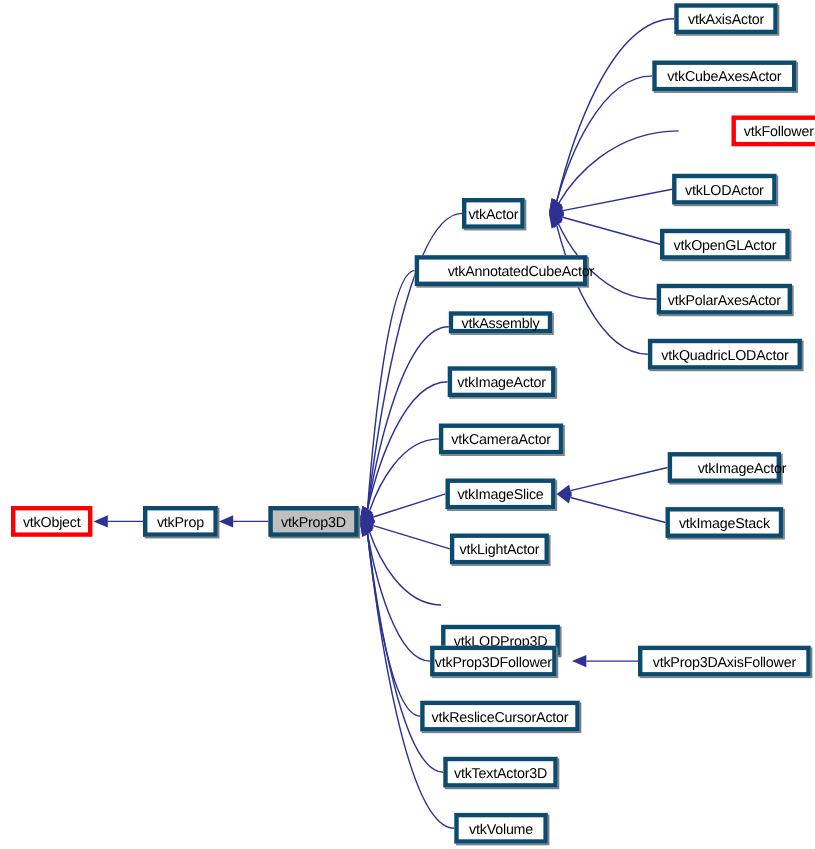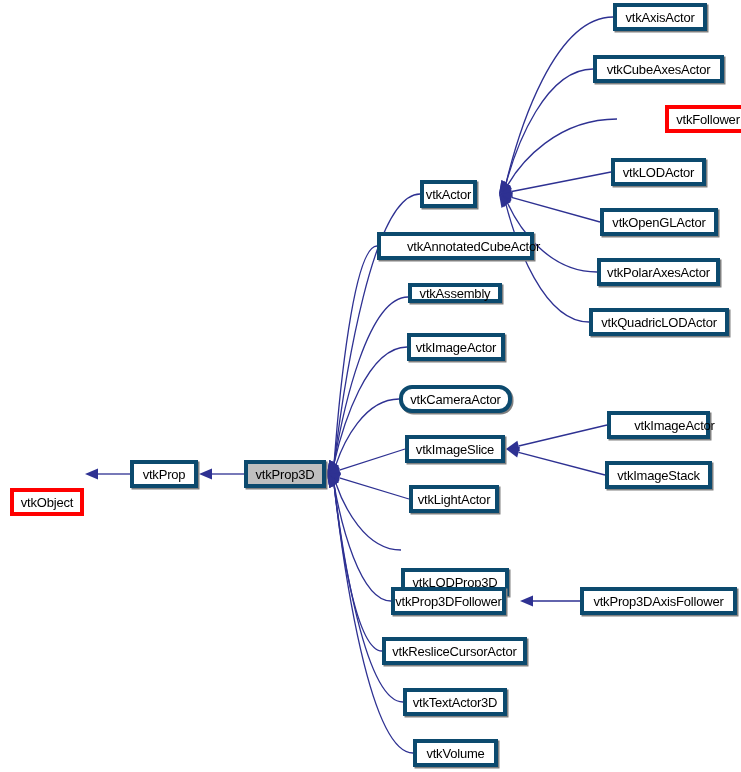--- a/index.html
+++ b/index.html
@@ -149,42 +149,42 @@
       <g>
         <path d="M 605 475 L 518.5736125879359 452.30216088168015" fill="none" stroke="#2e3192" stroke-width="1.3"></path>
         <polygon points="506 449 517.1765445226097 457.6217662073454 519.9706806532622 446.9825555560149" fill="#2e3192"></polygon>
       </g>
       <g>
         <path d="M 580 601 L 533 601" fill="none" stroke="#2e3192" stroke-width="1.3"></path>
         <polygon points="520 601 533 606.5 533 595.5" fill="#2e3192"></polygon>
       </g>
     </svg>
   <div id="nodes-layer">
-      <div class="node red" style="left: 10px; top: 460px; width: 74px; height: 28px; margin-top: 28px;">
+      <div class="node red" style="left: 10px; top: 460px; width: 74px; height: 28px;">
         <span class="node-label">vtkObject</span>
       </div>
       <div class="node" style="left: 130px; top: 460px; width: 68px; height: 28px;">
         <span class="node-label">vtkProp</span>
       </div>
       <div class="node filled" style="left: 244px; top: 460px; width: 82px; height: 28px;">
         <span class="node-label">vtkProp3D</span>
       </div>
       <div class="node" style="left: 420px; top: 180px; width: 57px; height: 28px;">
         <span class="node-label">vtkActor</span>
       </div>
       <div class="node" style="left: 377px; top: 232px; width: 157px; height: 28px; padding-left: 36px;">
         <span class="node-label">vtkAnnotatedCubeActor</span>
       </div>
       <div class="node" style="left: 408px; top: 283px; width: 94px; height: 20px;">
         <span class="node-label">vtkAssembly</span>
       </div>
       <div class="node" style="left: 407px; top: 333px; width: 98px; height: 28px;">
         <span class="node-label">vtkImageActor</span>
       </div>
-      <div class="node" style="left: 399px; top: 385px; width: 113px; height: 28px; border-radius: 13px;">
+      <div class="node" style="left: 399px; top: 385px; width: 113px; height: 28px;">
         <span class="node-label">vtkCameraActor</span>
       </div>
       <div class="node" style="left: 405px; top: 435px; width: 100px; height: 28px;">
         <span class="node-label">vtkImageSlice</span>
       </div>
       <div class="node" style="left: 409px; top: 485px; width: 90px; height: 28px;">
         <span class="node-label">vtkLightActor</span>
       </div>
       <div class="node" style="left: 401px; top: 568px; width: 108px; height: 28px;">
         <span class="node-label">vtkLODProp3D</span>

